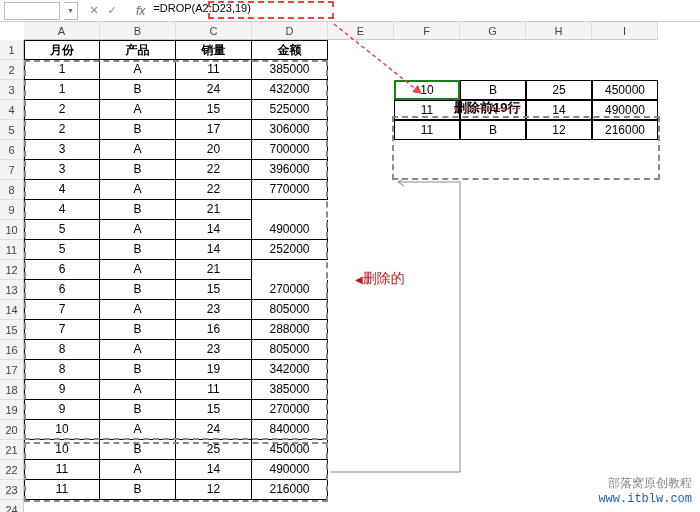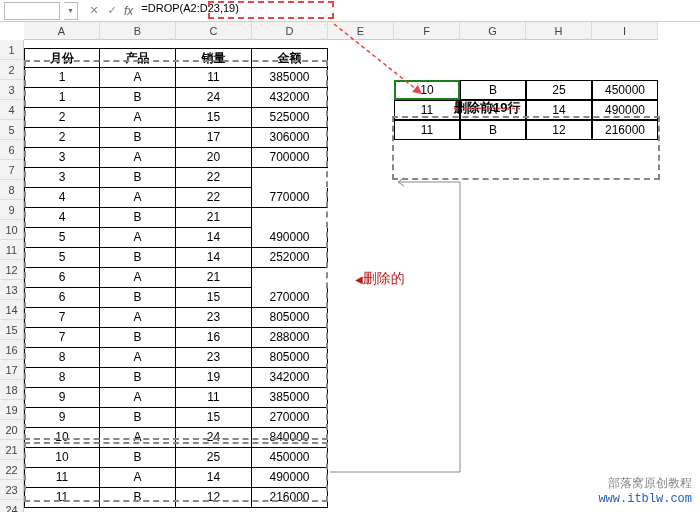--- a/index.html
+++ b/index.html
@@ -2,28 +2,28 @@
 <html><head>
 <meta charset="utf-8">
 <style>
 *{box-sizing:border-box;margin:0;padding:0;}
 body{font-family:"Microsoft YaHei",Arial,sans-serif;font-size:12px;background:#fff;color:#000;position:relative;width:700px;height:512px;overflow:hidden;}
 .fbar{display:flex;align-items:center;height:22px;border-bottom:1px solid #ccc;padding:0 4px;gap:4px;}
 .cellbox{width:56px;height:18px;border:1px solid #bbb;background:#fff;font-size:11px;padding:0 4px;display:flex;align-items:center;}
 .dropdown{width:14px;height:18px;border:1px solid #bbb;border-left:none;display:flex;align-items:center;justify-content:center;font-size:8px;color:#666;background:#fff;}
 .fxicons{display:flex;align-items:center;gap:2px;margin-left:4px;}
 .fxi{width:16px;height:16px;display:flex;align-items:center;justify-content:center;font-size:11px;color:#888;}
-.fxlabel{font-style:italic;font-size:12px;color:#666;margin-left:2px;}
+.fxlabel{font-style:italic;font-size:12px;color:#666;margin-left:14px;}
 .formula-input{flex:1;height:18px;border:none;font-size:11px;padding:0 4px;position:relative;}
 .formula-highlight{position:absolute;left:208px;top:1px;height:18px;width:126px;border:2px dashed #e84545;}
 .sheet{position:relative;}
 .colheads{display:flex;margin-left:24px;}
 .ch{height:18px;border-right:1px solid #ddd;border-bottom:1px solid #ccc;background:#f3f3f3;text-align:center;font-size:11px;color:#444;line-height:18px;}
 .rowhead{width:24px;height:20px;border-right:1px solid #ccc;border-bottom:1px solid #ddd;background:#f3f3f3;text-align:center;font-size:11px;color:#444;line-height:20px;float:left;clear:left;}
-.grid{position:absolute;left:24px;top:18px;margin-top:8px;}
+.grid{position:absolute;left:24px;top:18px;}
 .row{display:flex;height:20px;}
 .cell{height:20px;border-right:1px solid #ddd;border-bottom:1px solid #ddd;text-align:center;line-height:19px;font-size:12px;overflow:hidden;}
 .wA{width:76px;}.wB{width:76px;}.wC{width:76px;}.wD{width:76px;}.wE{width:66px;}.wF{width:66px;}.wG{width:66px;}.wH{width:66px;}.wI{width:66px;}
 .main-table .cell{border-right:1px solid #000;border-bottom:1px solid #000;}
 .main-table .row:first-child .cell{border-top:1px solid #000;}
 .main-table .cell:first-child{border-left:1px solid #000;}
 .hdr{font-weight:bold;}
 .dashbox{position:absolute;border:2px dashed #888;pointer-events:none;}
 .result-table{position:absolute;}
 .result-table .row .cell{border:1px solid #000;}
@@ -127,20 +127,21 @@
         <div class="row">
           <div class="cell wA">3</div>
           <div class="cell wB">A</div>
           <div class="cell wC">20</div>
           <div class="cell wD">700000</div>
         </div>
         <div class="row">
           <div class="cell wA">3</div>
           <div class="cell wB">B</div>
           <div class="cell wC">22</div>
+          <div class="cell wD">396000</div>
         </div>
         <div class="row">
           <div class="cell wA">4</div>
           <div class="cell wB">A</div>
           <div class="cell wC">22</div>
           <div class="cell wD">770000</div>
         </div>
         <div class="row">
           <div class="cell wA">4</div>
           <div class="cell wB">B</div>

